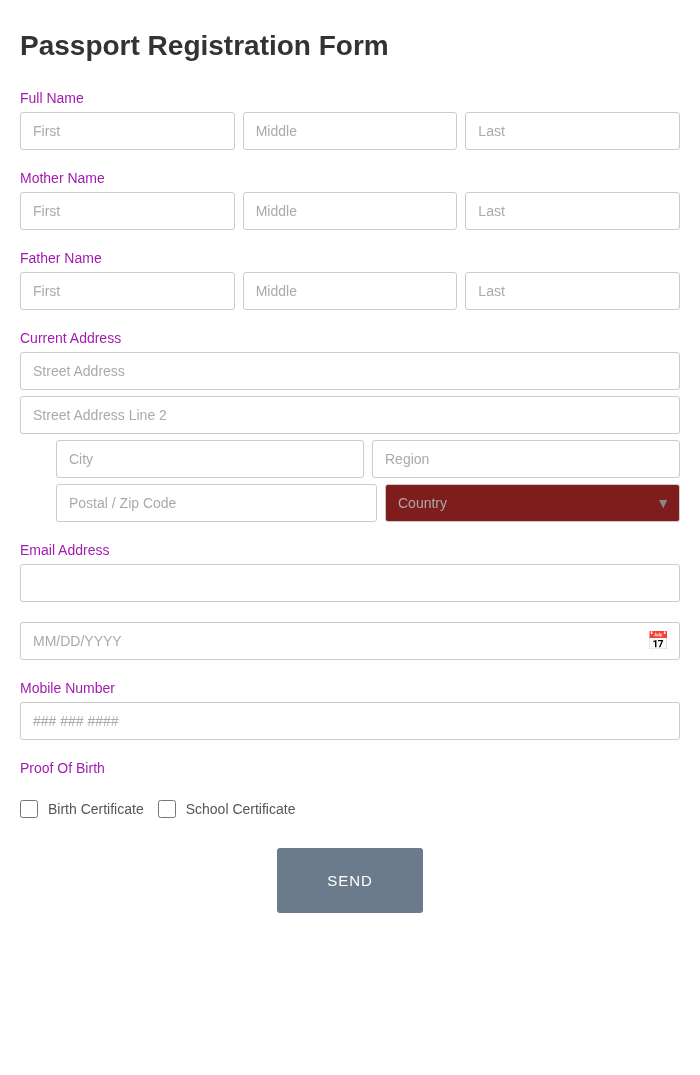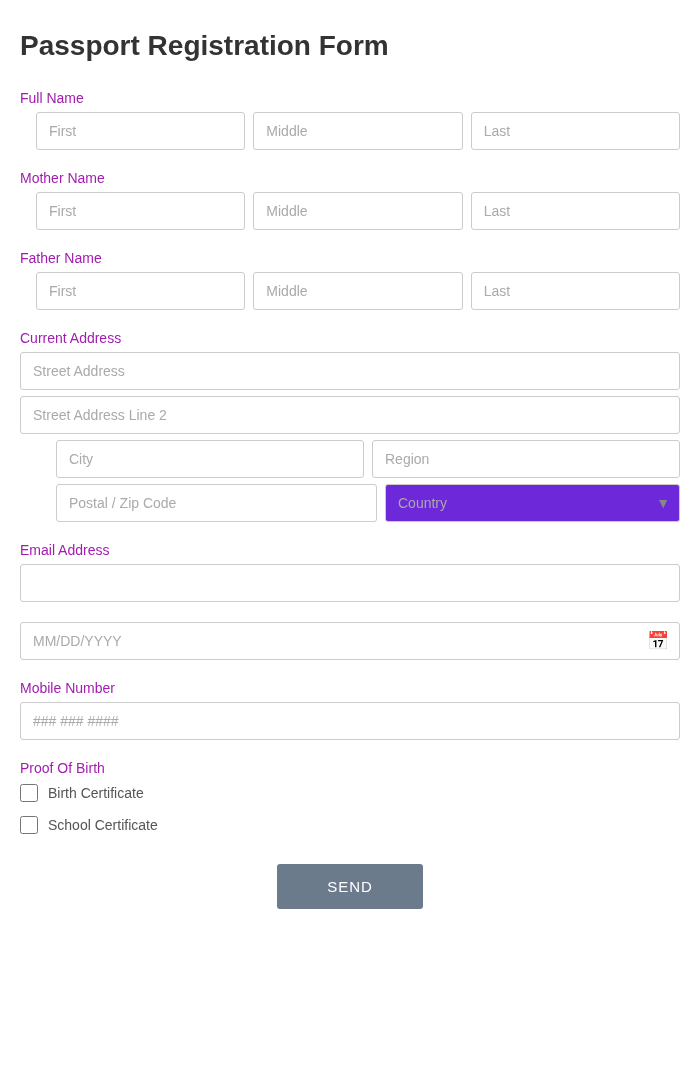--- a/index.html
+++ b/index.html
@@ -33,21 +33,20 @@
       font-size: 14px;
       color: #a21caf;
       margin-bottom: 6px;
       display: block;
     }
 
     .name-row {
       display: flex;
       gap: 8px;
       margin-bottom: 0;
-      margin-left: 16px;
     }
 
     .name-row input {
       flex: 1;
     }
 
     input[type="text"],
     input[type="email"],
     input[type="tel"] {
       width: 100%;
@@ -90,21 +89,21 @@
     }
 
     .country-select select {
       width: 100%;
       padding: 10px 12px;
       padding-right: 30px;
       border: 1px solid #ccc;
       border-radius: 3px;
       font-size: 14px;
       color: #aaa;
-      background: #6d28d9;
+      background: #7f1d1d;
       appearance: none;
       -webkit-appearance: none;
       outline: none;
       cursor: pointer;
     }
 
     .country-select .chevron-icon {
       position: absolute;
       right: 10px;
       top: 50%;
@@ -130,23 +129,23 @@
       right: 10px;
       top: 50%;
       transform: translateY(-50%);
       color: #888;
       font-size: 18px;
       pointer-events: none;
     }
 
     .checkbox-group {
       display: flex;
-      flex-direction: column;
+      flex-direction: row;
       gap: 14px;
-      margin-top: 8px;
+      margin-top: 24px;
     }
 
     .checkbox-item {
       display: flex;
       align-items: center;
       gap: 10px;
       font-size: 14px;
       color: #555;
       cursor: pointer;
     }
@@ -164,21 +163,21 @@
     .send-btn-wrapper {
       display: flex;
       justify-content: center;
       margin-top: 30px;
     }
 
     .send-button {
       background-color: #6c7b8b;
       color: #fff;
       border: none;
-      padding: 14px 50px;
+      padding: 24px 50px;
       font-size: 15px;
       letter-spacing: 1px;
       border-radius: 3px;
       cursor: pointer;
       font-weight: 500;
     }
   </style>
 </head>
 <body>
 

